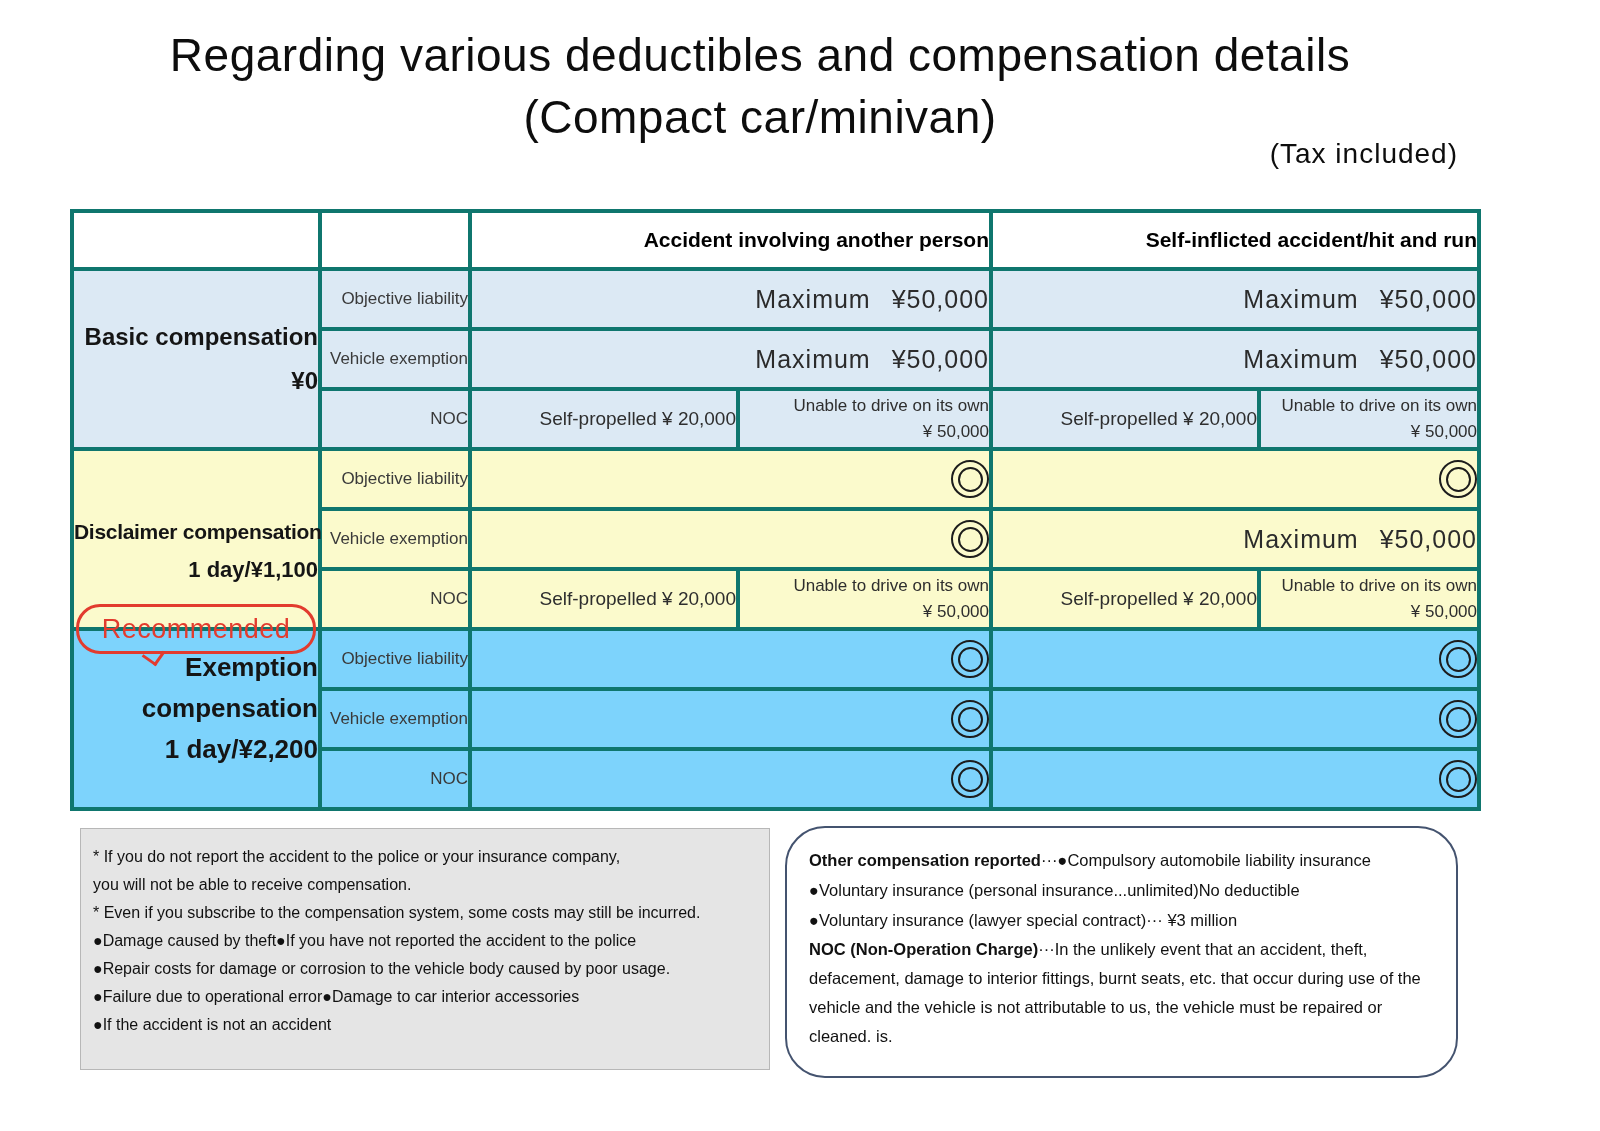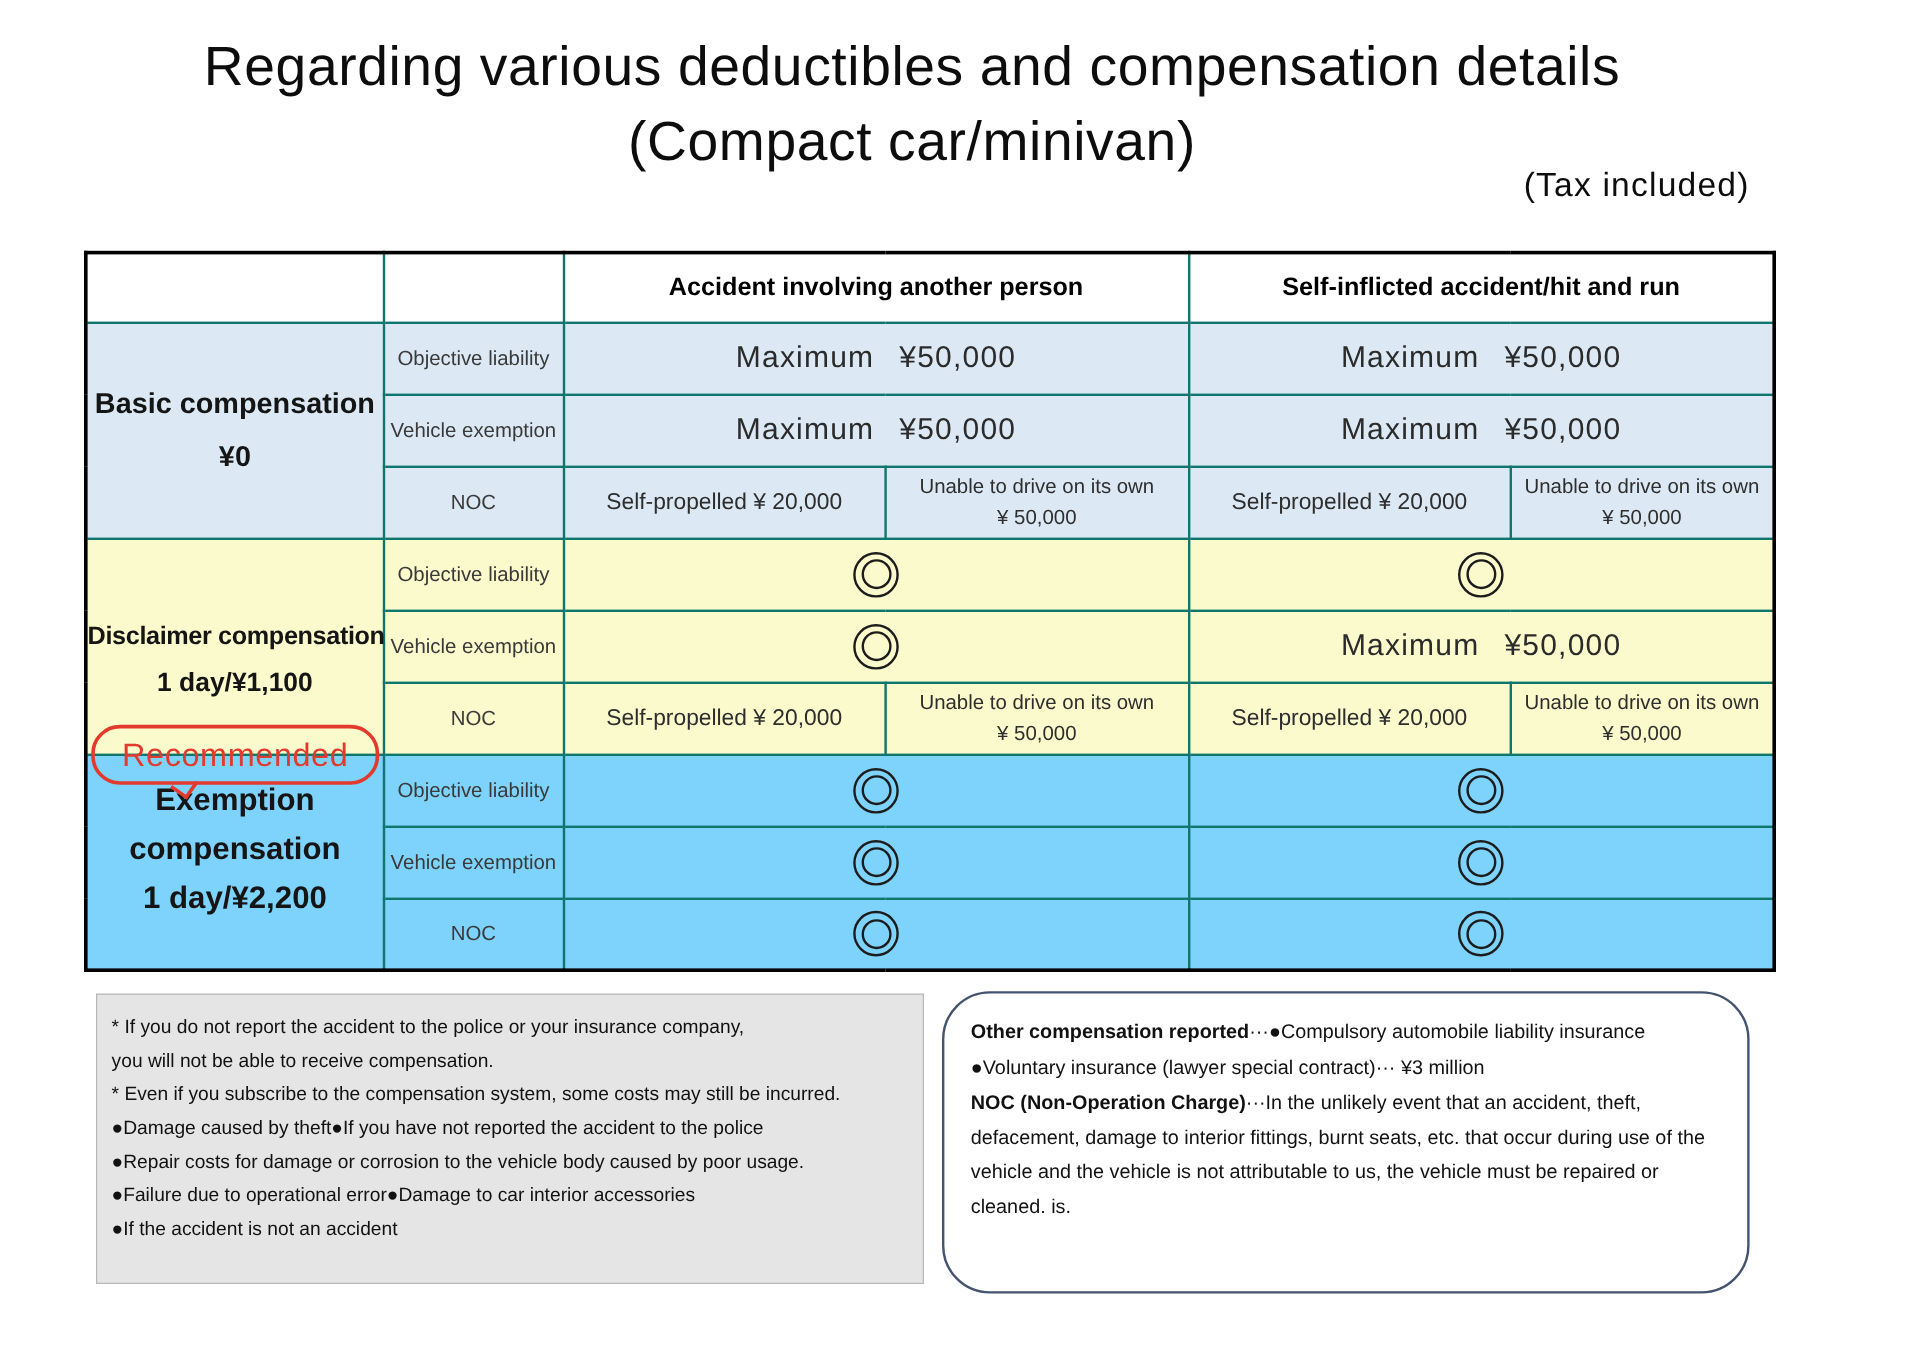--- a/index.html
+++ b/index.html
@@ -8,21 +8,21 @@
   .page { position:relative; width:1600px; height:1131px; background:#fff; overflow:hidden; }
 
   
   .title { position:absolute; top:24px; left:0; width:1520px; text-align:center;
            font-size:46px; font-weight:500; line-height:62px; color:#0d0d0d; letter-spacing:0.5px; }
   .tax-note { position:absolute; top:138px; right:142px; font-size:28px; font-weight:500; color:#0d0d0d; letter-spacing:1px; }
 
   
   table.comp { position:absolute; left:70px; top:209px; width:1407px;
                border-collapse:collapse; table-layout:fixed; border:3px solid #000; }
-  table.comp td, table.comp th { border:2px solid #0f766e; text-align:center; vertical-align:middle; padding:0; }
+  table.comp td, table.comp th { border:4px solid #0f766e; text-align:right; vertical-align:middle; padding:0; }
   tr.hdr { height:58px; }
   tr.body { height:60px; }
   tr.hdr > * { border-bottom:3px solid #000; background:#ffffff; }
   tr.gstart > * { border-top:3px solid #000; }
   th.colhead { font-size:21px; font-weight:700; color:#000; }
 
   tr.g-basic td { background:#dce9f4; }
   tr.g-disc  td { background:#fbfacc; }
   tr.g-ex    td { background:#7dd3fc; }
 
@@ -186,19 +186,20 @@
     <div class="nl-line">●Damage caused by theft●If you have not reported the accident to the police</div>
     <div class="nl-line">●Repair costs for damage or corrosion to the vehicle body caused by poor usage.</div>
     <div class="nl-line">●Failure due to operational error●Damage to car interior accessories</div>
     <div class="nl-line">●If the accident is not an accident</div>
   </div>
 
   <div class="note-right">
     <div class="nr-line">
       <span class="b">Other compensation reported</span><span>···●Compulsory automobile liability insurance</span>
     </div>
+    <div class="nr-line">●Voluntary insurance (personal insurance...unlimited)No deductible</div>
     <div class="nr-line">●Voluntary insurance (lawyer special contract)··· ¥3 million</div>
     <div class="nr-para">
       <span class="b">NOC (Non-Operation Charge)</span><span>···In the unlikely event that an accident, theft, defacement, damage to interior fittings, burnt seats, etc. that occur during use of the vehicle and the vehicle is not attributable to us, the vehicle must be repaired or cleaned. is.</span>
     </div>
   </div>
 
 </div>
 
 </body></html>

